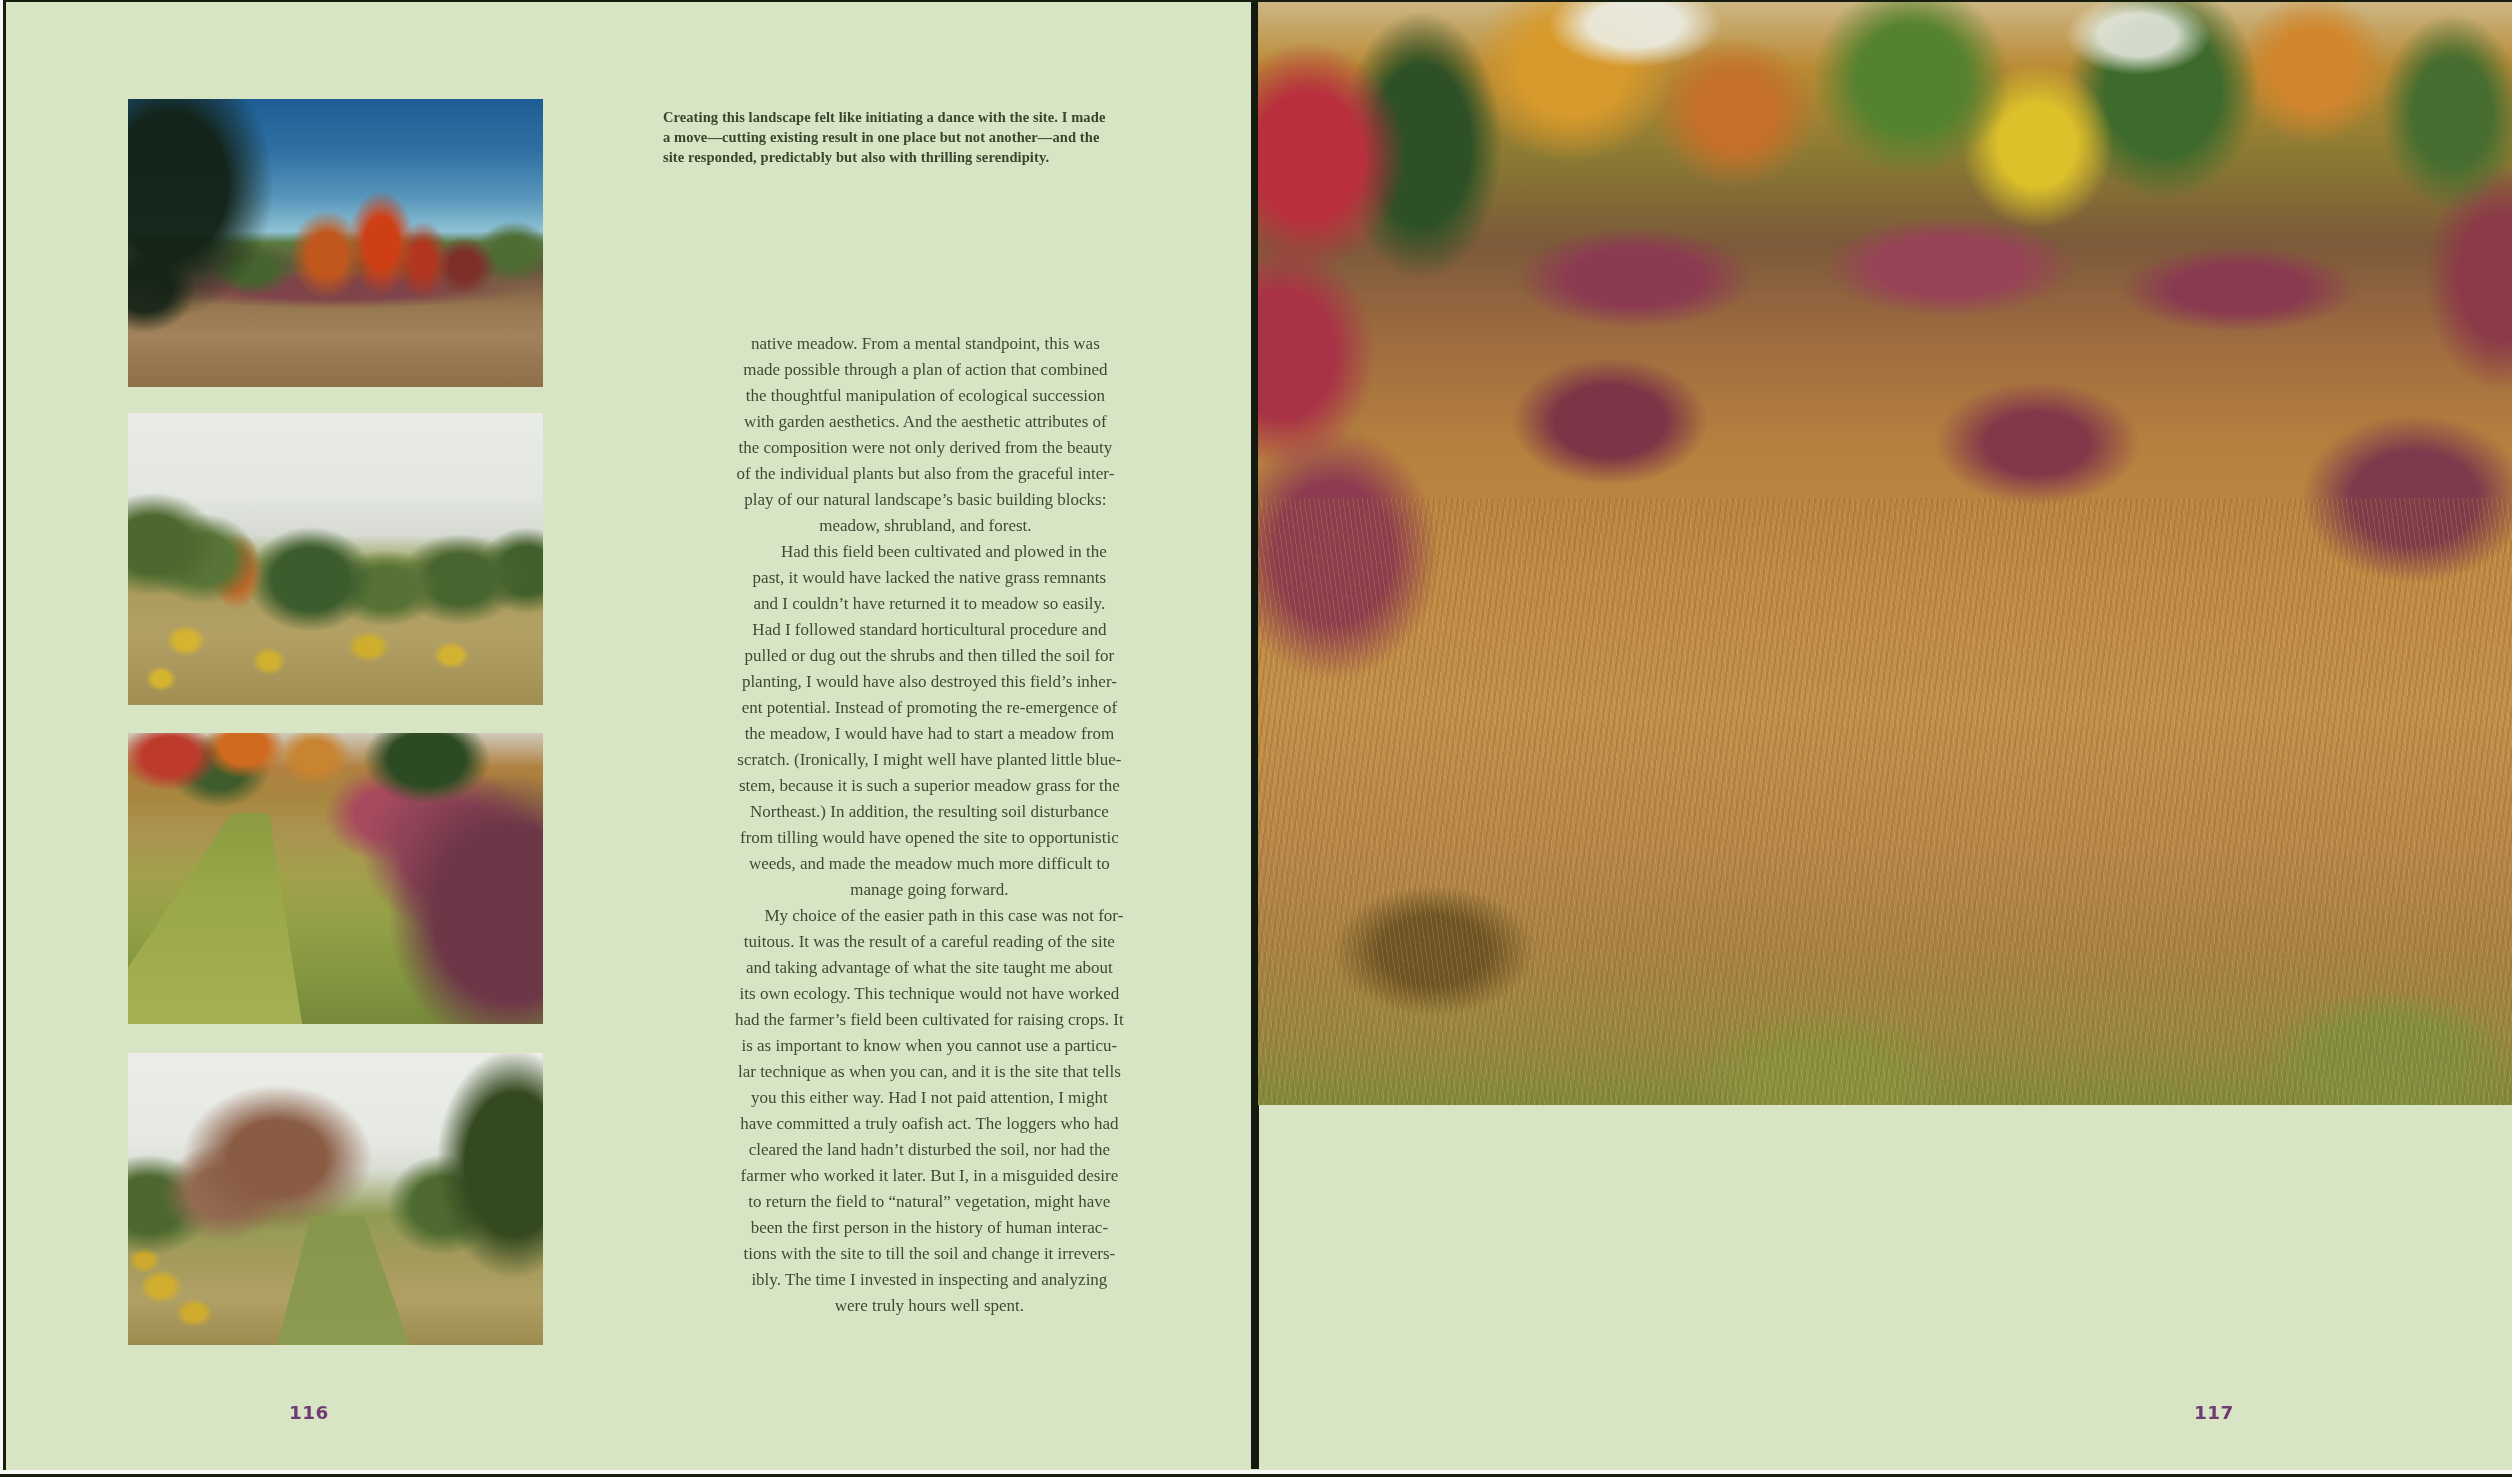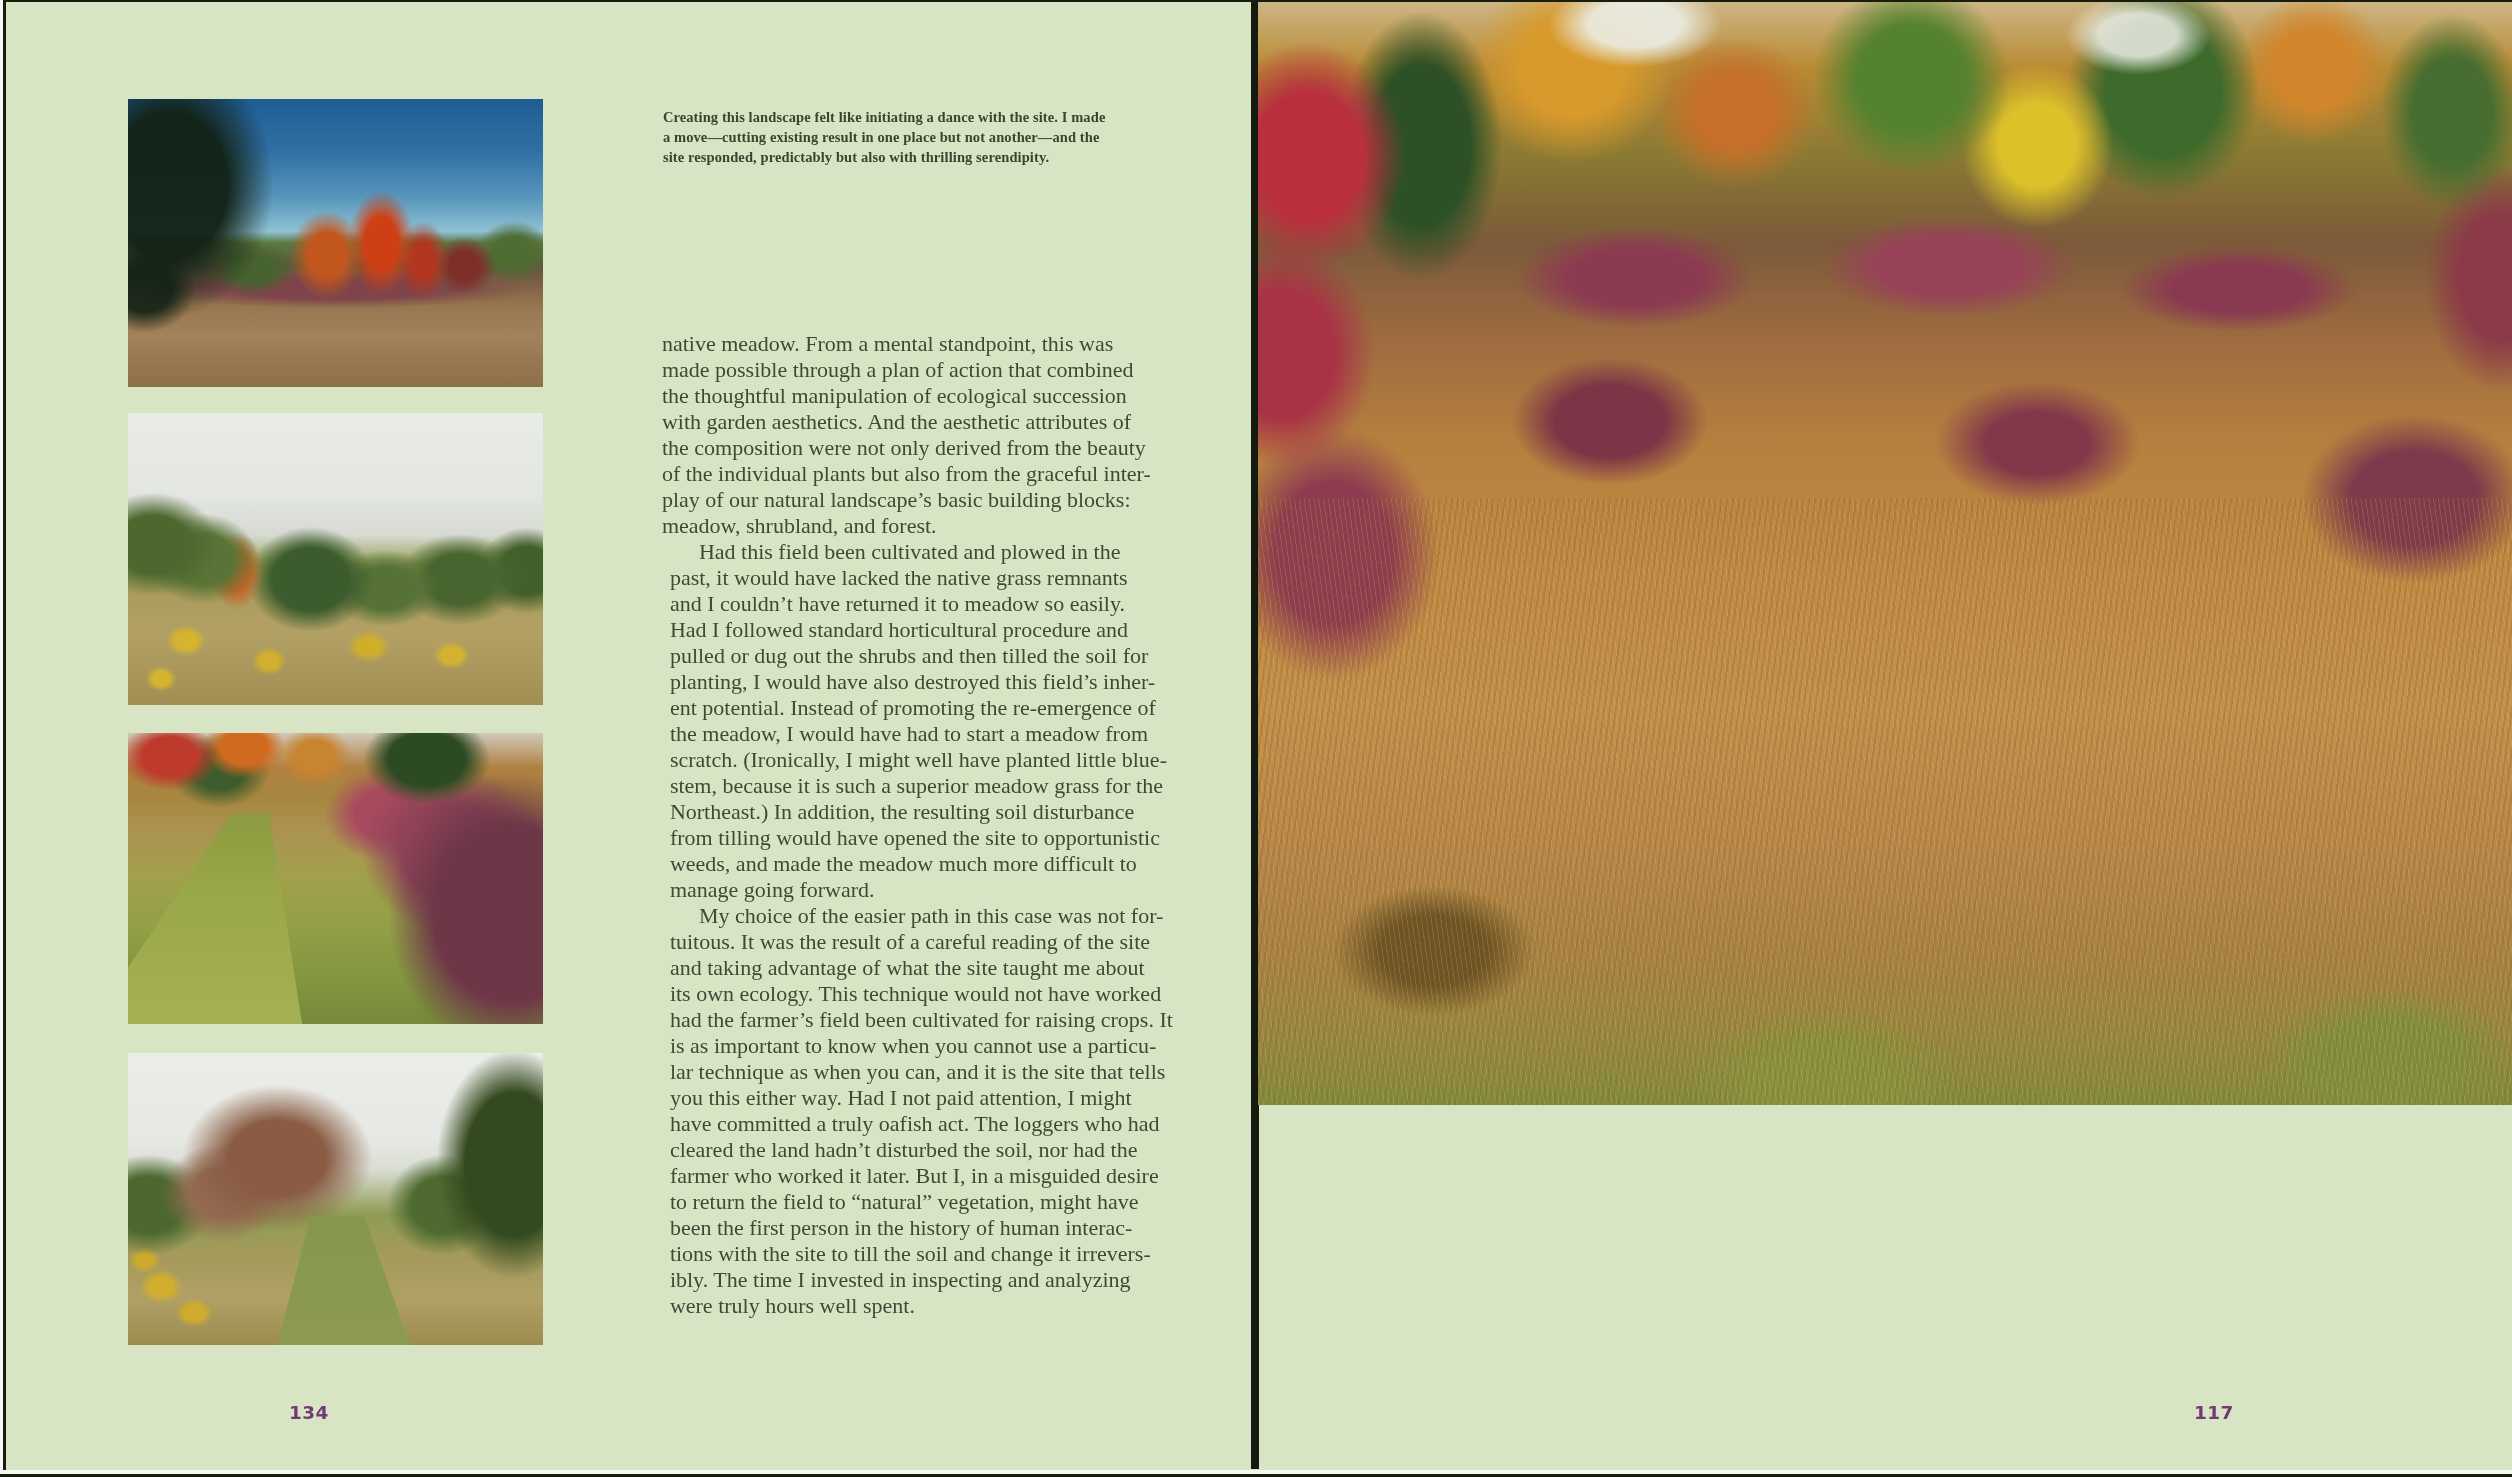--- a/index.html
+++ b/index.html
@@ -124,21 +124,21 @@
   }
 
   
   .caption {
     position:absolute; left:657px; top:105px; width:473px;
     font-size:14.5px; line-height:20px; font-weight:600;
     color:#3a452f; white-space:pre-line; letter-spacing:0.1px;
   }
   .bodytext {
     position:absolute; left:656px; top:329px; width:527px;
-    font-size:22px; line-height:26px; color:#3e4936;
+    font-size:17px; line-height:26px; color:#3e4936;text-align:center;
   }
   .bodytext p { white-space:pre-line; margin:0; }
   .bodytext p.indent { text-indent:29px;margin-left:8px; }
 
   .folio {
     position:absolute; top:1400px;
     font-family:"DejaVu Sans","Liberation Sans",sans-serif;
     font-weight:bold; font-size:18.4px; color:#713a74; letter-spacing:0.5px;
   }
   .folio-left { left:283px; }
@@ -199,21 +199,21 @@
 have committed a truly oafish act. The loggers who had
 cleared the land hadn’t disturbed the soil, nor had the
 farmer who worked it later. But I, in a misguided desire
 to return the field to “natural” vegetation, might have
 been the first person in the history of human interac-
 tions with the site to till the soil and change it irrevers-
 ibly. The time I invested in inspecting and analyzing
 were truly hours well spent.</p>
     </div>
 
-    <div class="folio folio-left">134</div>
+    <div class="folio folio-left">116</div>
   </div>
 
   <div class="spine"></div>
 
   <div>
     <div class="photo p5"></div>
     <div class="folio folio-right">117</div>
   </div>
 
 </div>

